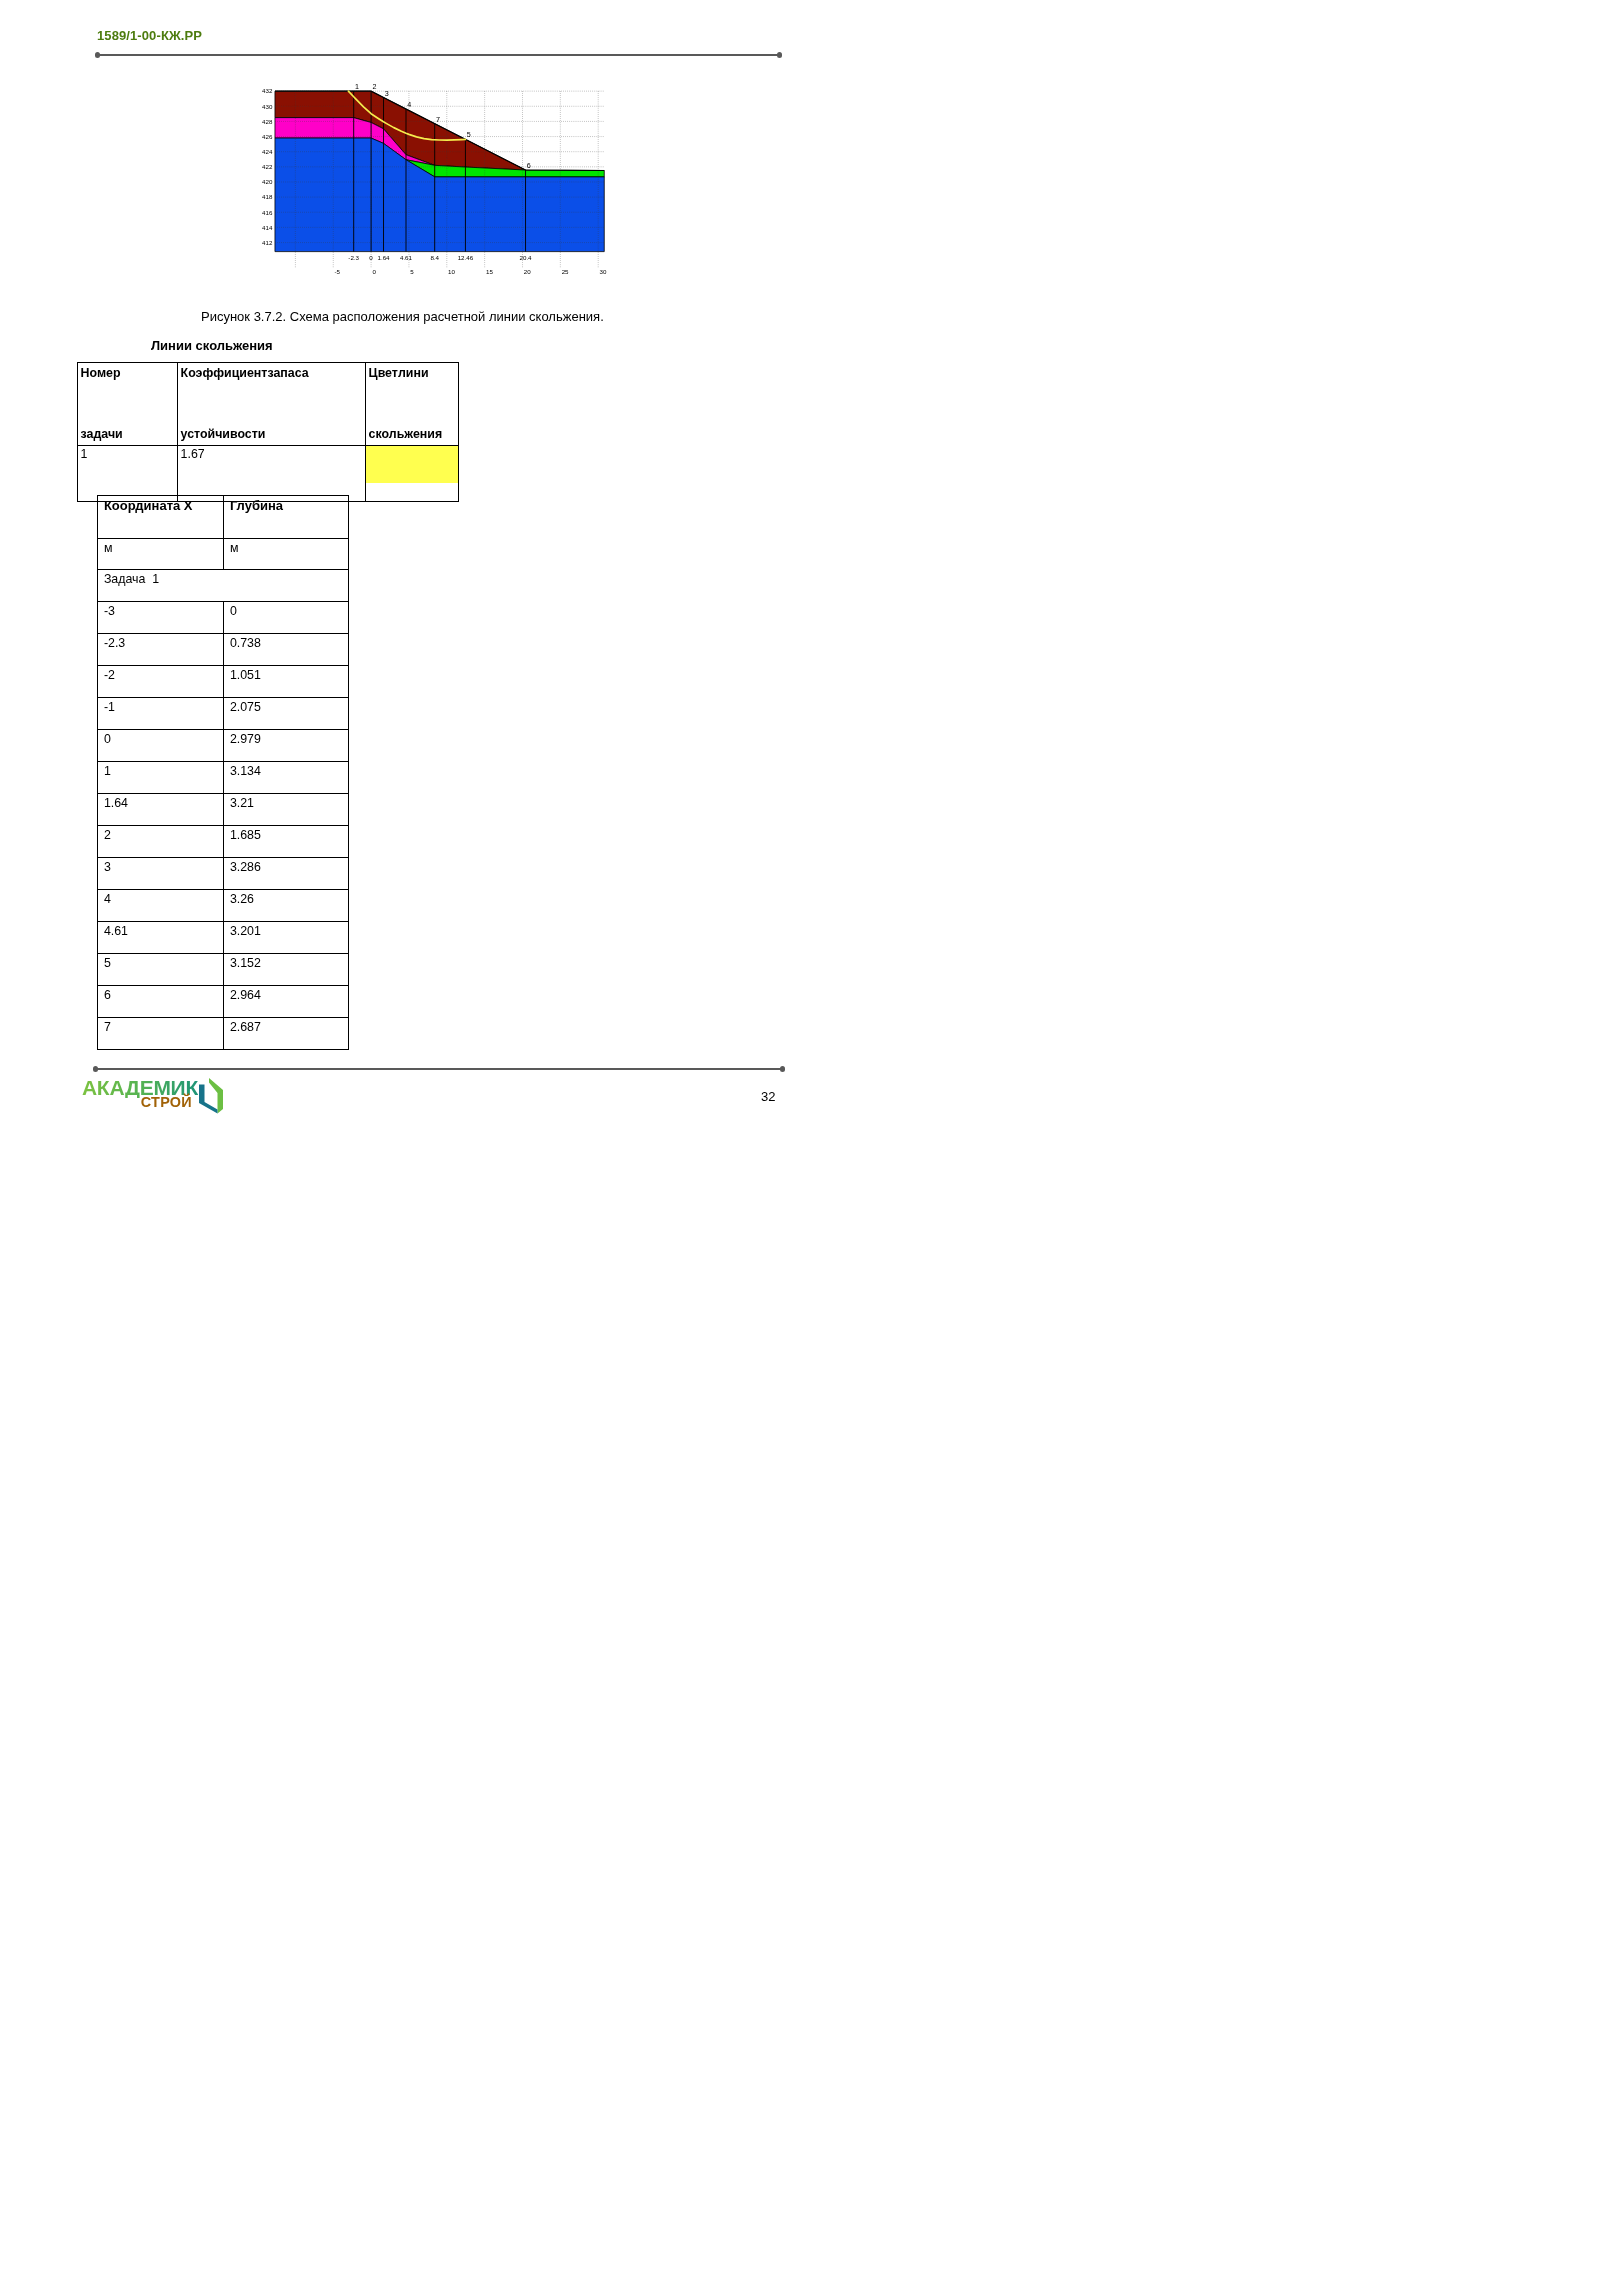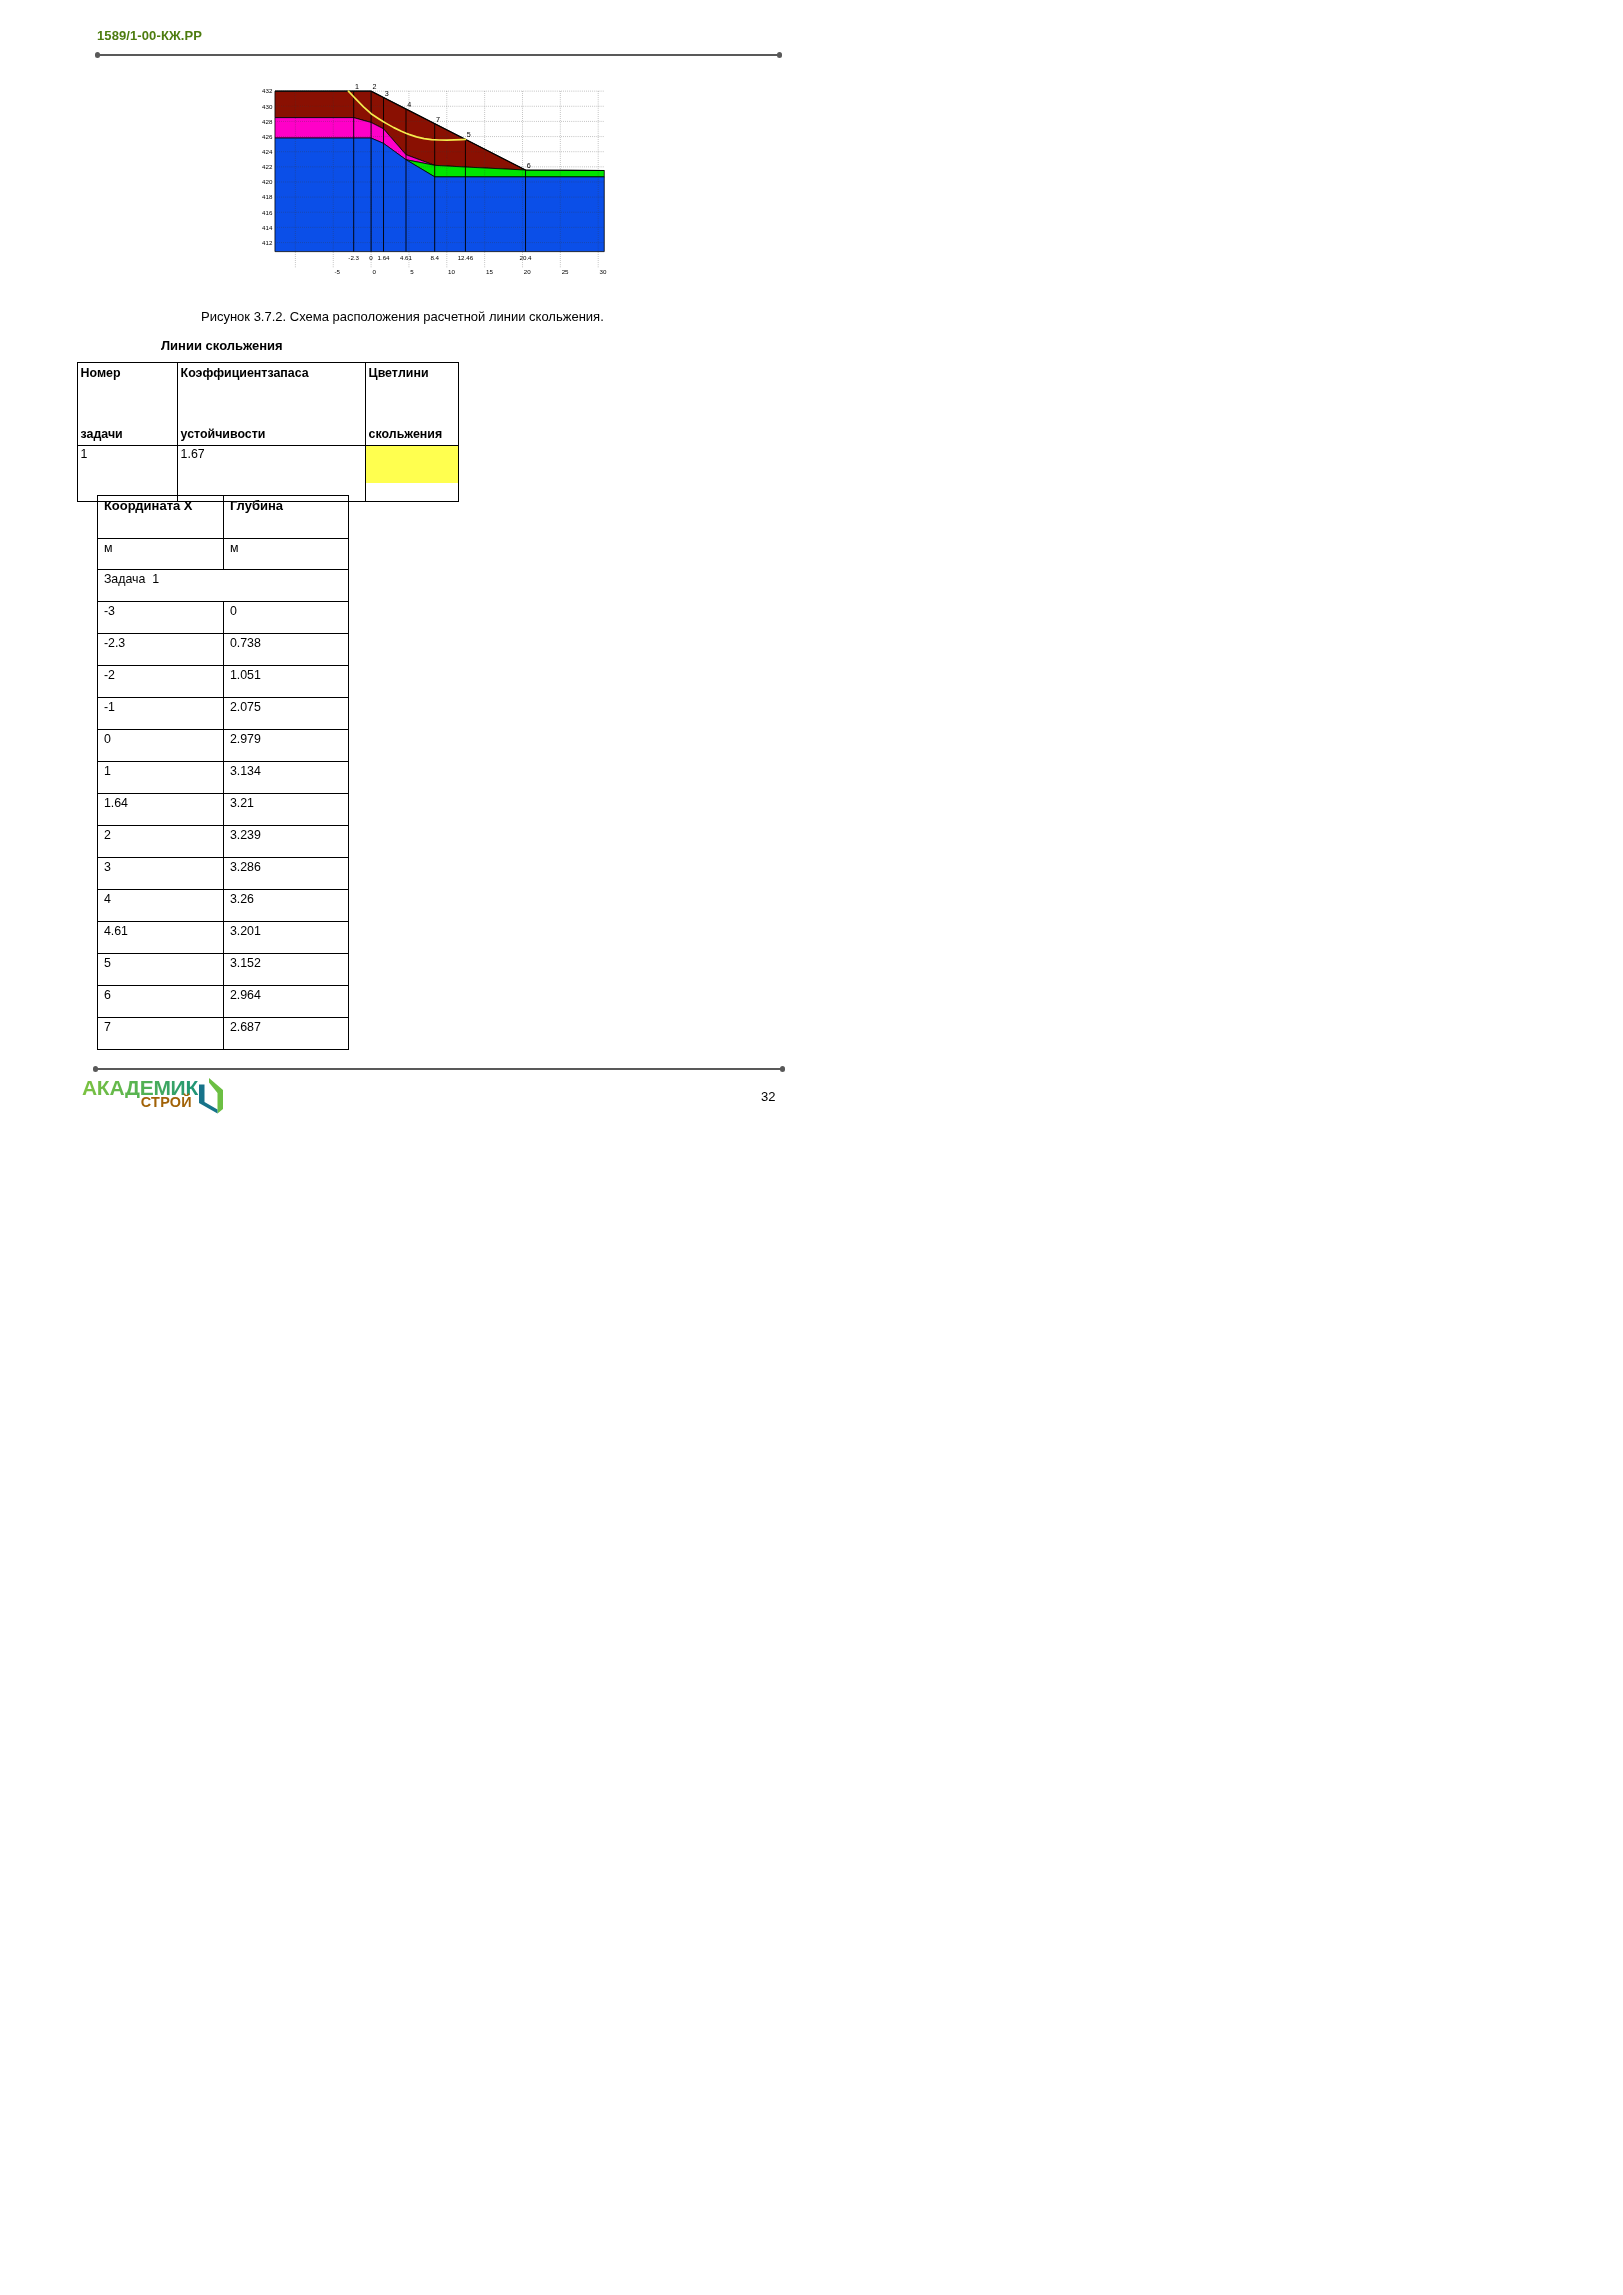--- a/index.html
+++ b/index.html
@@ -26,21 +26,21 @@
   }
   .rule::before{left:-2px;}
   .rule::after{right:-2px;}
   #header-rule{left:97px; top:54px; width:683px;}
   #footer-rule{left:95px; top:1068px; width:688px;}
   
   #chart-wrap{position:absolute; left:255px; top:82px;}
   #chart-wrap svg text{font-family:"Liberation Sans", sans-serif; fill:#000;}
   
   .fig-caption{position:absolute; left:201px; top:309px; font-size:13px;}
-  .section-heading{position:absolute; left:161px; top:338px; font-size:13px; font-weight:bold;}
+  .section-heading{position:absolute; left:151px; top:338px; font-size:13px; font-weight:bold;}
   
   table{border-collapse:collapse; table-layout:fixed;}
   td{border:1px solid #000; vertical-align:top; overflow:hidden;}
   #slip-table{position:absolute; left:77px; top:362px; width:381px; border:1.3px solid #000;}
   #slip-table td{font-size:12.4px; padding:0;}
   #slip-table .hcell{
     display:flex; flex-direction:column; justify-content:space-between;
     height:82px; padding:2.6px 1.3px 3.9px 2.6px; font-weight:bold; box-sizing:border-box;
   }
   .just-line{display:flex; }
@@ -239,21 +239,21 @@
         <tr class="rrow">
           <td>1</td>
           <td>3.134</td>
         </tr>
         <tr class="rrow">
           <td>1.64</td>
           <td>3.21</td>
         </tr>
         <tr class="rrow">
           <td>2</td>
-          <td>3.239</td>
+          <td>1.685</td>
         </tr>
         <tr class="rrow">
           <td>3</td>
           <td>3.286</td>
         </tr>
         <tr class="rrow">
           <td>4</td>
           <td>3.26</td>
         </tr>
         <tr class="rrow">

